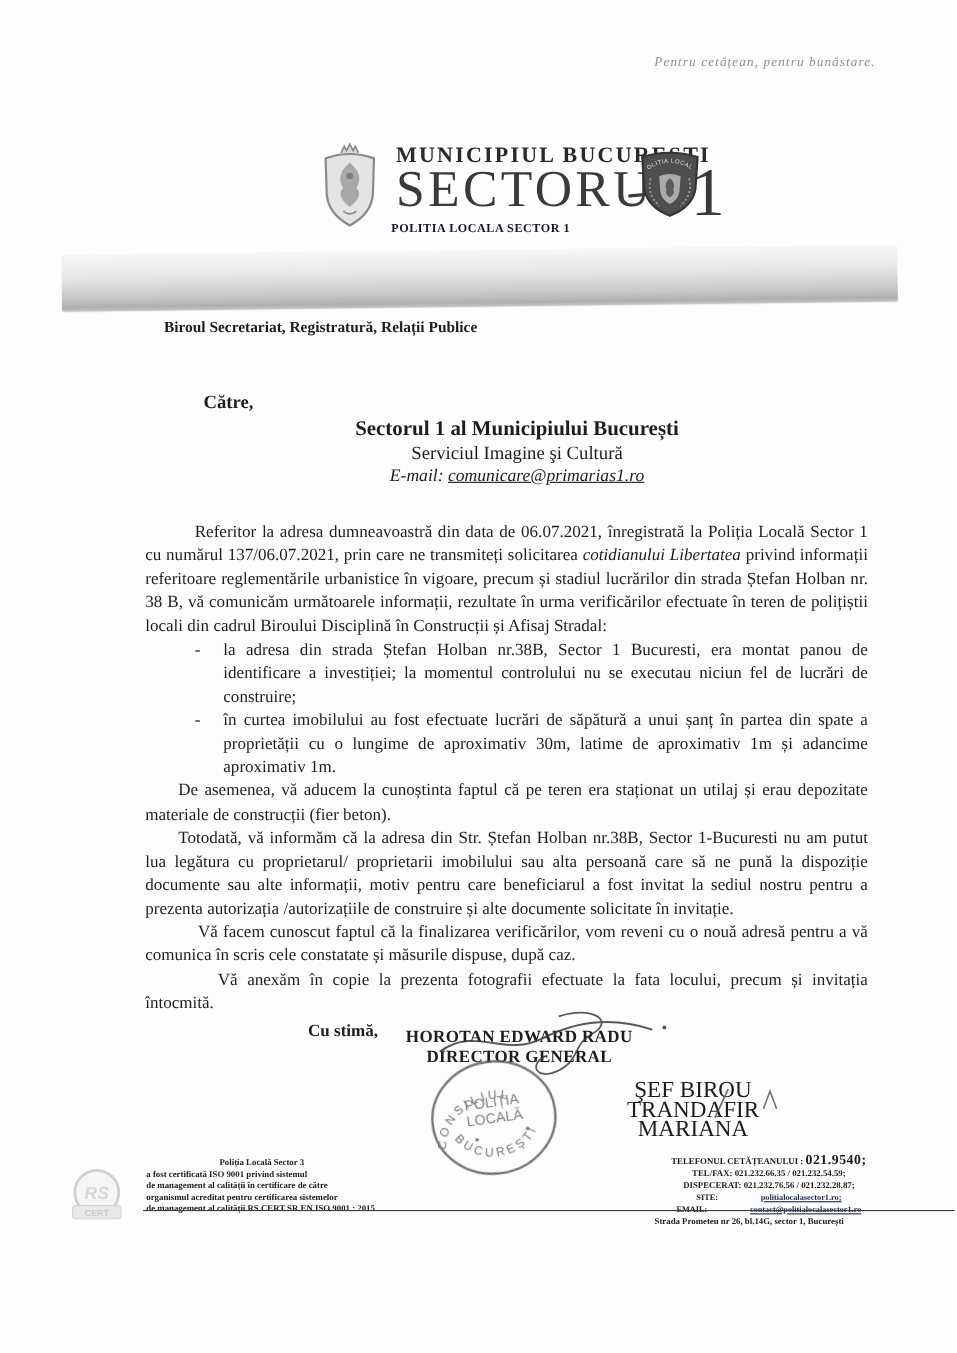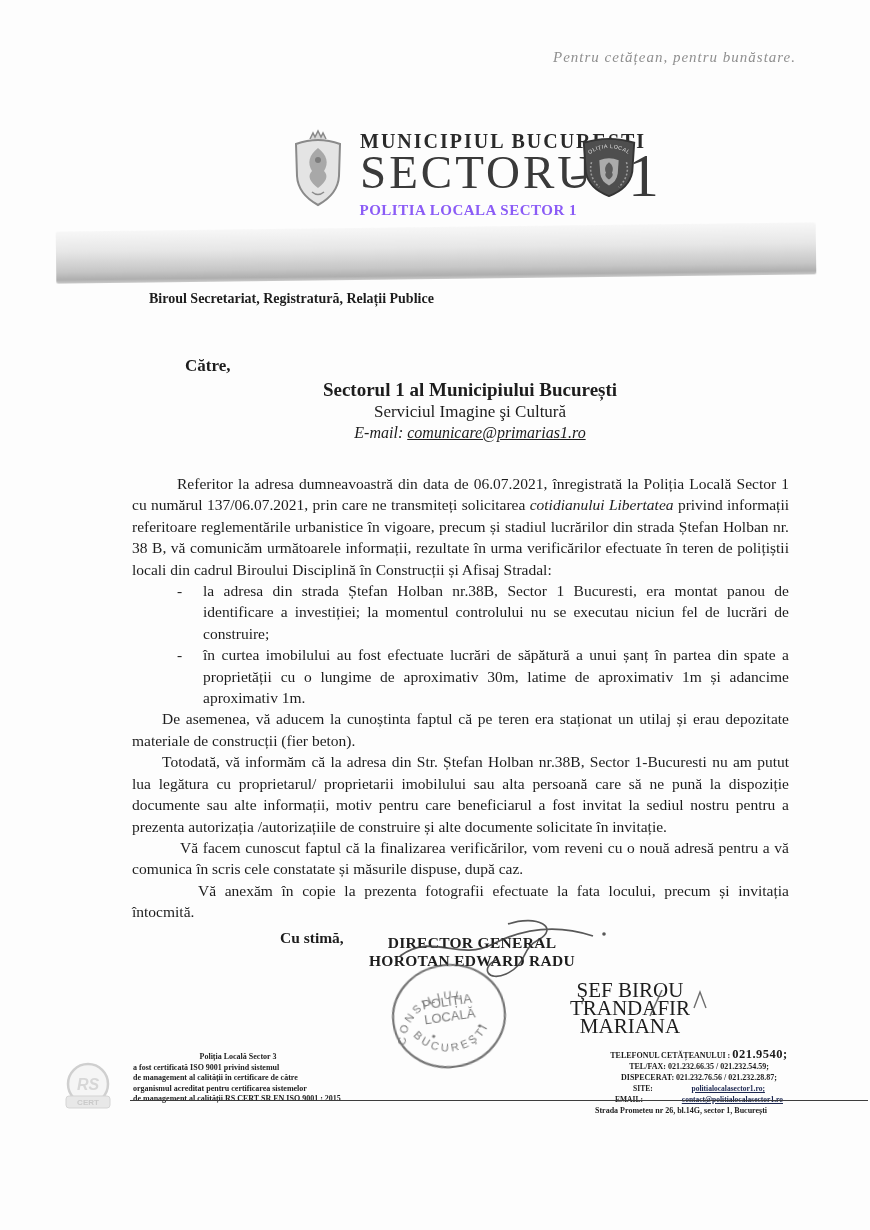--- a/index.html
+++ b/index.html
@@ -2,33 +2,33 @@
 <html><head>
 <meta charset="utf-8">
 <style>
   html,body{margin:0;padding:0;background:#888;}
   .page{
     position:relative;width:870px;height:1230px;margin:0 auto;
     background:#fdfdfd;overflow:hidden;
     font-family:"Liberation Serif", serif;color:#1d1d1d;
   }
   
-  .motto{position:absolute;top:49px;right:74px;font-style:italic;font-size:15px;
+  .motto{position:absolute;top:49px;right:74px;font-style:italic;font-size:12px;
     color:#8f8f8f;filter:blur(0.4px);letter-spacing:1px;}
   
   .letterhead{position:absolute;left:286px;top:128px;display:flex;align-items:flex-start;}
   .arms{width:64px;height:80px;}
   .title-block{margin-left:10px;margin-top:2px;}
   .muni{font-weight:bold;font-size:20px;letter-spacing:2px;white-space:nowrap;color:#2a2a2a;}
   .sect-row{display:flex;align-items:flex-start;margin-top:-4px;}
   .sect{font-size:47px;letter-spacing:3px;line-height:1;color:#3a3a3a;}
   .one{font-size:62px;line-height:.85;margin-left:2px;color:#3a3a3a;}
   .badge{position:absolute;left:578px;top:133px;width:62px;height:66px;}
-  .org{position:absolute;top:202px;left:297px;width:280px;text-align:right;
-    font-weight:bold;font-size:15px;letter-spacing:.5px;color:#8b5cf6;}
+  .org{position:absolute;top:202px;left:297px;width:280px;text-align:center;
+    font-weight:bold;font-size:11px;letter-spacing:.5px;color:#0f172a;}
   .artifact-dash{position:absolute;left:571px;top:176px;width:16px;height:3px;
     background:#3b3b3b;transform:rotate(-5deg);border-radius:2px;}
   
   .scanband{position:absolute;left:56px;top:227px;width:760px;height:52px;
     transform:rotate(-0.7deg);
     background:linear-gradient(180deg,#f7f7f7 0%,#e6e6e6 40%,#c6c6c6 78%,#aeaeae 93%,#c9c9c9 100%);
     filter:blur(0.7px);border-radius:2px;}
   
   .refblock{position:absolute;left:149px;top:290px;font-weight:bold;font-size:14px;line-height:17px;}
   
@@ -137,22 +137,22 @@
       <span class="btext">în curtea imobilului au fost efectuate lucrări de săpătură a unui șanț în partea din spate a proprietății cu o lungime de aproximativ 30m, latime de aproximativ 1m și adancime aproximativ 1m.</span>
     </div>
     <div class="p-ind30">De asemenea, vă aducem la cunoștinta faptul că pe teren era staționat un utilaj și erau  depozitate materiale de construcții (fier beton).</div>
     <div class="p-ind30">Totodată, vă informăm că la adresa din Str. Ștefan Holban nr.38B, Sector 1-Bucuresti nu am putut lua legătura cu proprietarul/ proprietarii imobilului sau alta persoană care să ne pună la dispoziție documente sau alte informații, motiv pentru care beneficiarul a fost invitat la sediul nostru pentru a prezenta autorizația /autorizațiile de construire și alte documente solicitate în invitație.</div>
     <div class="p-ind48">Vă facem cunoscut faptul că la finalizarea verificărilor, vom reveni  cu o nouă adresă pentru a vă comunica  în scris  cele constatate și măsurile dispuse, după caz.</div>
     <div class="p-ind66">Vă anexăm în copie la prezenta fotografii efectuate la fata locului, precum și invitația întocmită.</div>
     <div class="closing">Cu stimă,</div>
   </div>
 
   <div class="sig-director">
+    <div>HOROTAN EDWARD RADU</div>
     <div>DIRECTOR GENERAL</div>
-    <div>HOROTAN EDWARD RADU</div>
   </div>
 
   <svg class="sig-scribble" viewBox="0 0 235 75">
     <path d="M12 44 C 45 20 70 50 105 32 S 175 14 205 24" stroke="#3c3c3c" stroke-width="1.8" fill="none"></path>
     <path d="M120 12 C 150 2 172 16 150 28 C 132 38 140 52 118 62 C 100 70 92 56 108 48" stroke="#3c3c3c" stroke-width="1.6" fill="none"></path>
     <circle cx="216" cy="22" r="1.8" fill="#3c3c3c"></circle>
   </svg>
 
   <svg class="stamp" viewBox="0 0 126 116">
     <ellipse cx="63" cy="58" rx="56" ry="51" fill="none" stroke="#555" stroke-width="2.2"></ellipse>

